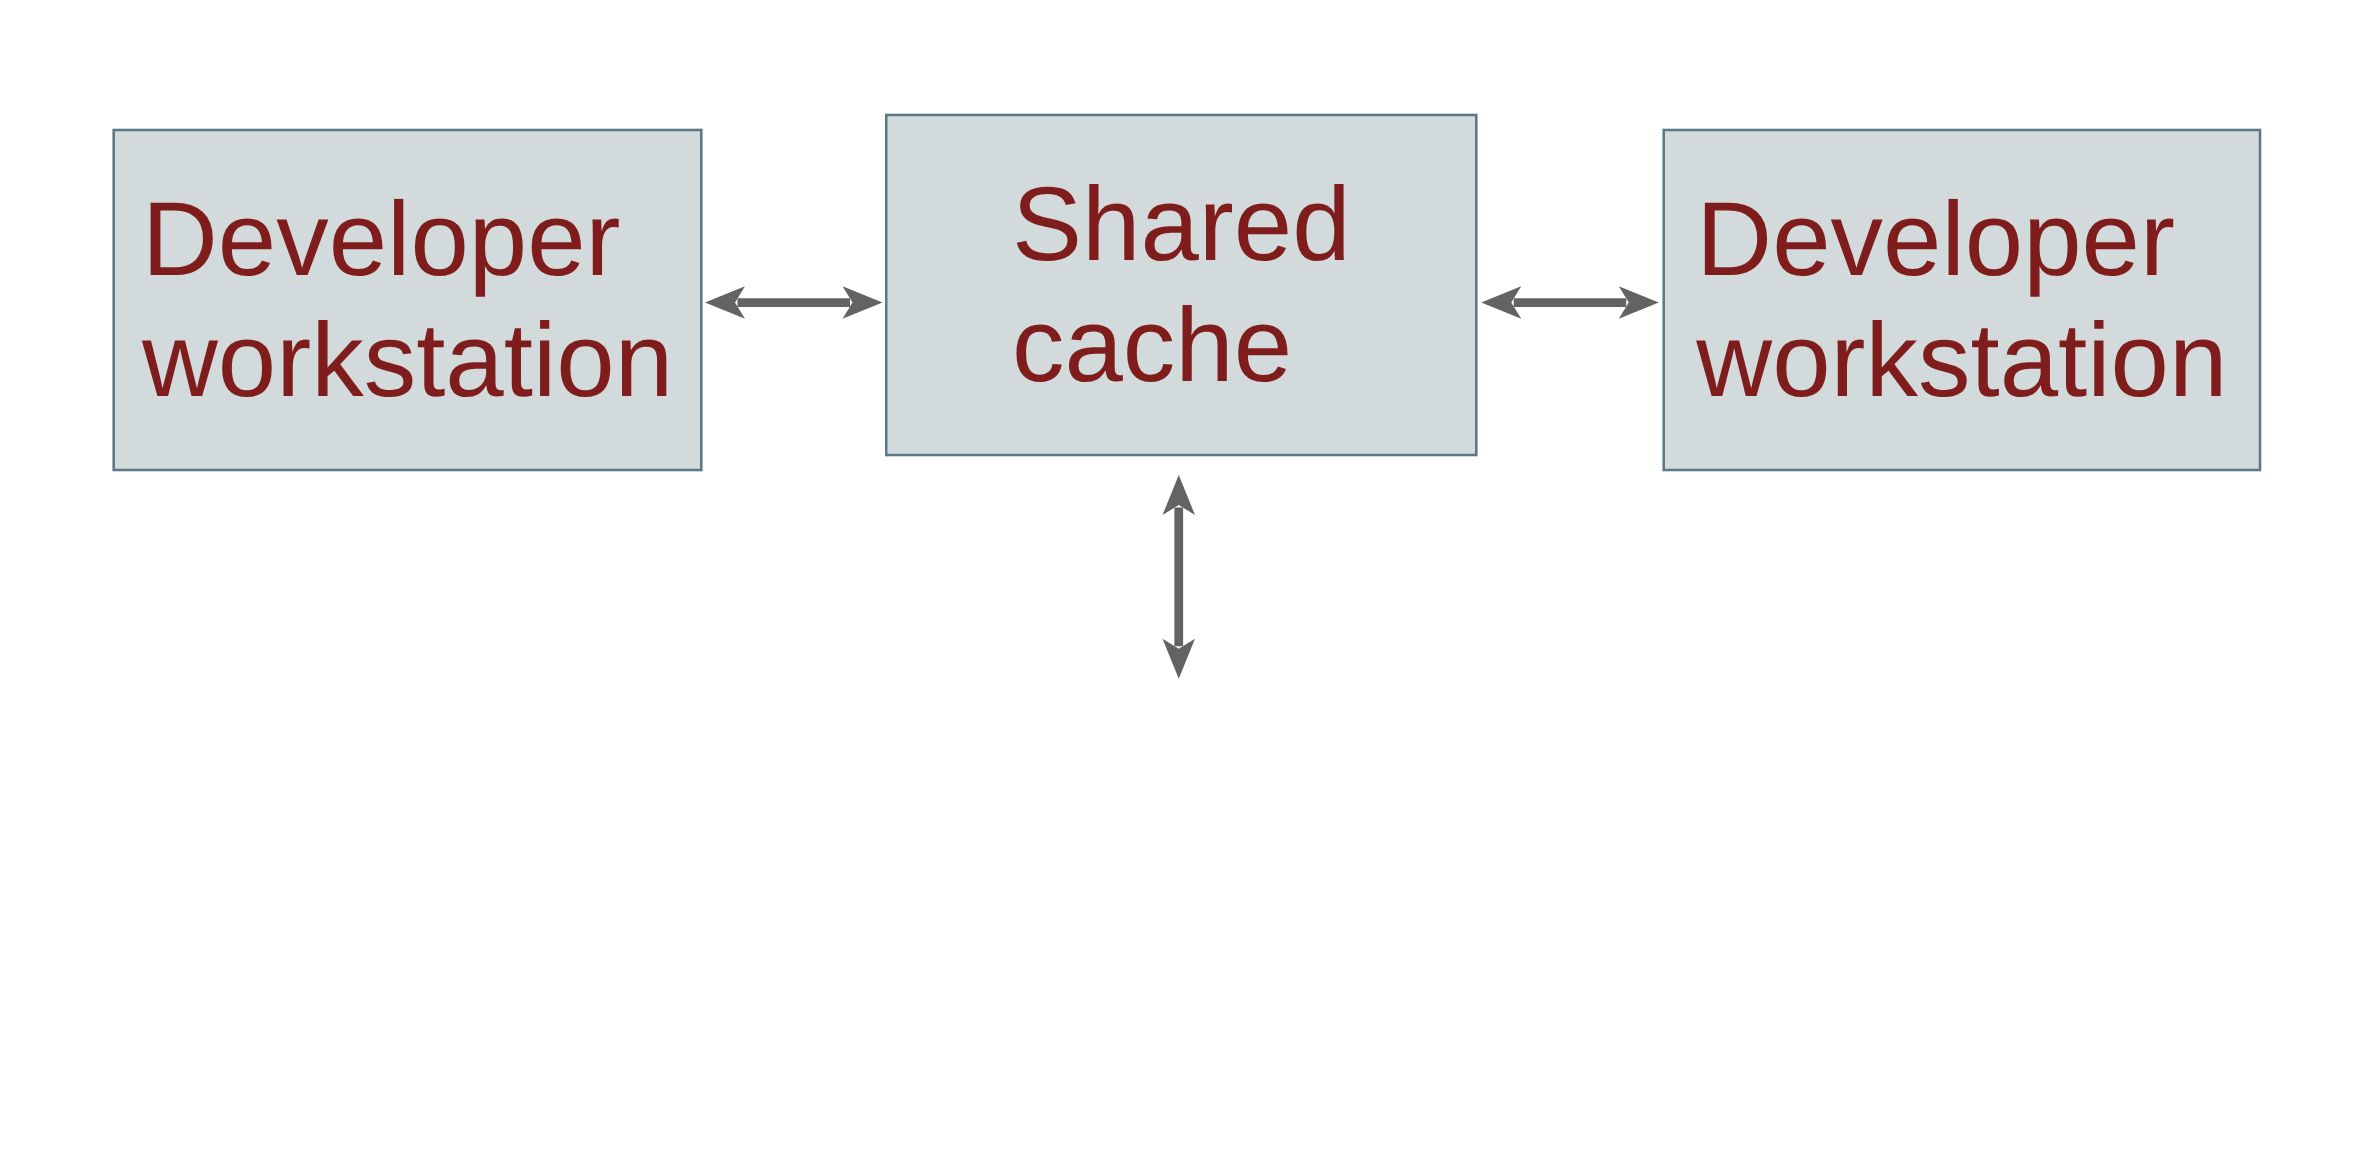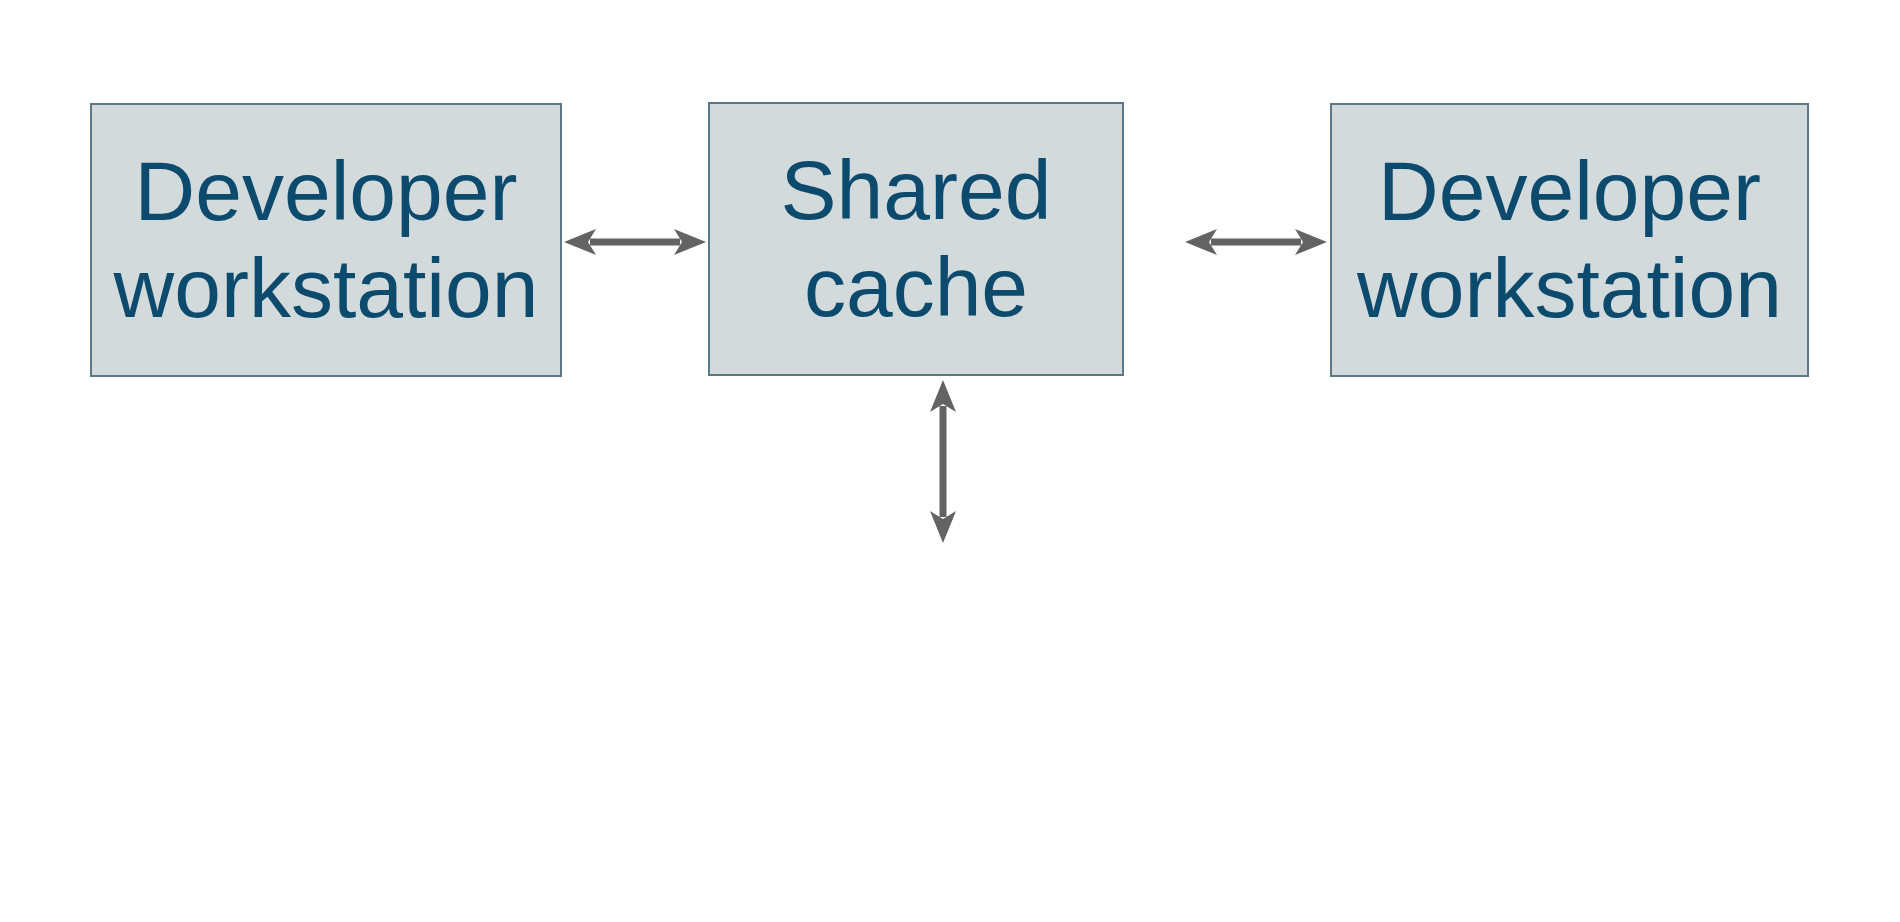--- a/index.html
+++ b/index.html
@@ -20,27 +20,26 @@
     background: #d3dadb;
     border: 2px solid #5c7887;
     box-sizing: border-box;
     display: flex;
     align-items: center;
     justify-content: center;
   }
   .node-label {
     font-size: 84px;
     line-height: 1.15;
-    color: #0c4a6e;
-    text-align: center;
+    color: #7f1d1d;
     white-space: pre-line;
     letter-spacing: 0px;
   }
   #node-dev-left   { left: 90px;   top: 103px; width: 472px; height: 274px; }
-  #node-cache      { left: 708px;  top: 102px; width: 416px; height: 274px; }
+  #node-cache      { left: 708px;  top: 91px; width: 474px; height: 274px; }
   #node-dev-right  { left: 1330px; top: 103px; width: 479px; height: 274px; }
   #node-ci         { left: 708px;  top: 545px; width: 472px; height: 267px; }
   #node-ci .node-label { padding-top: 18px; }
   .edges-layer {
     position: absolute;
     left: 0; top: 0;
     width: 1900px;
     height: 922px;
     pointer-events: none;
   }

